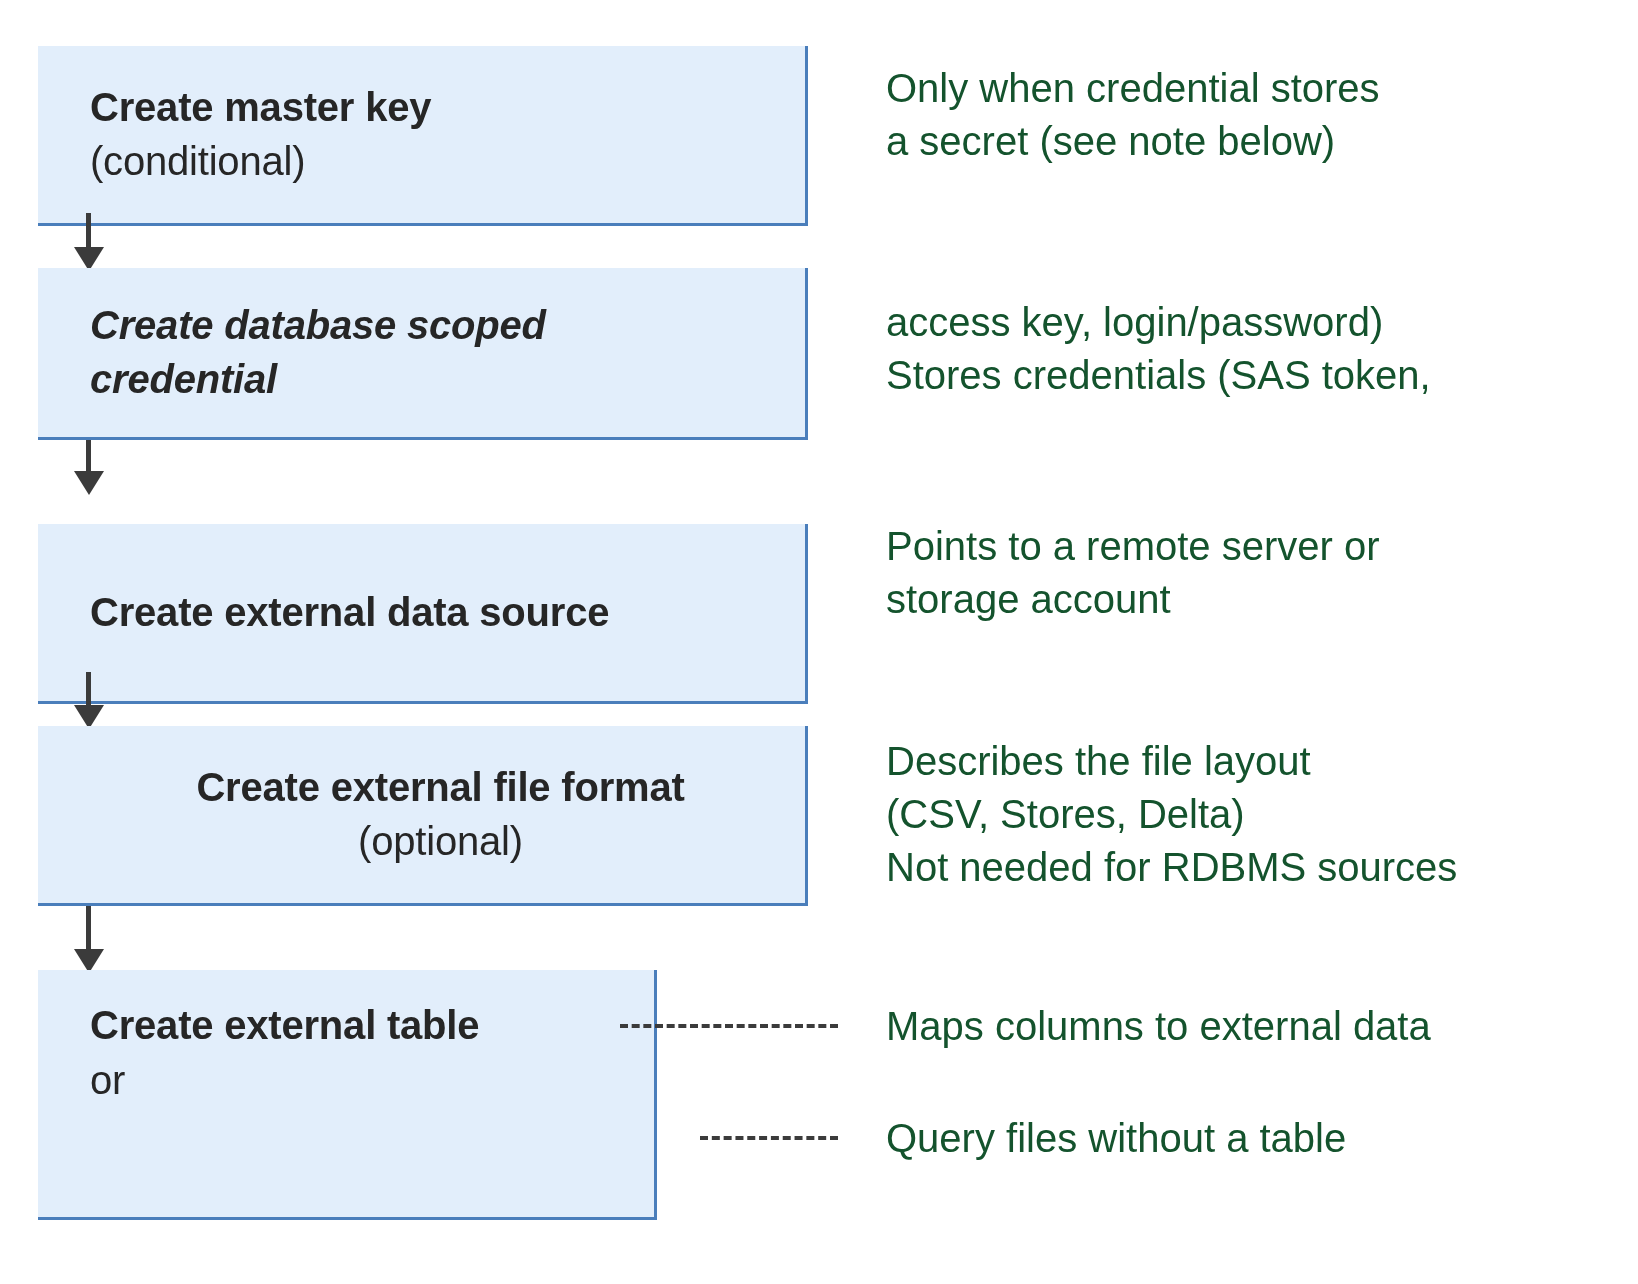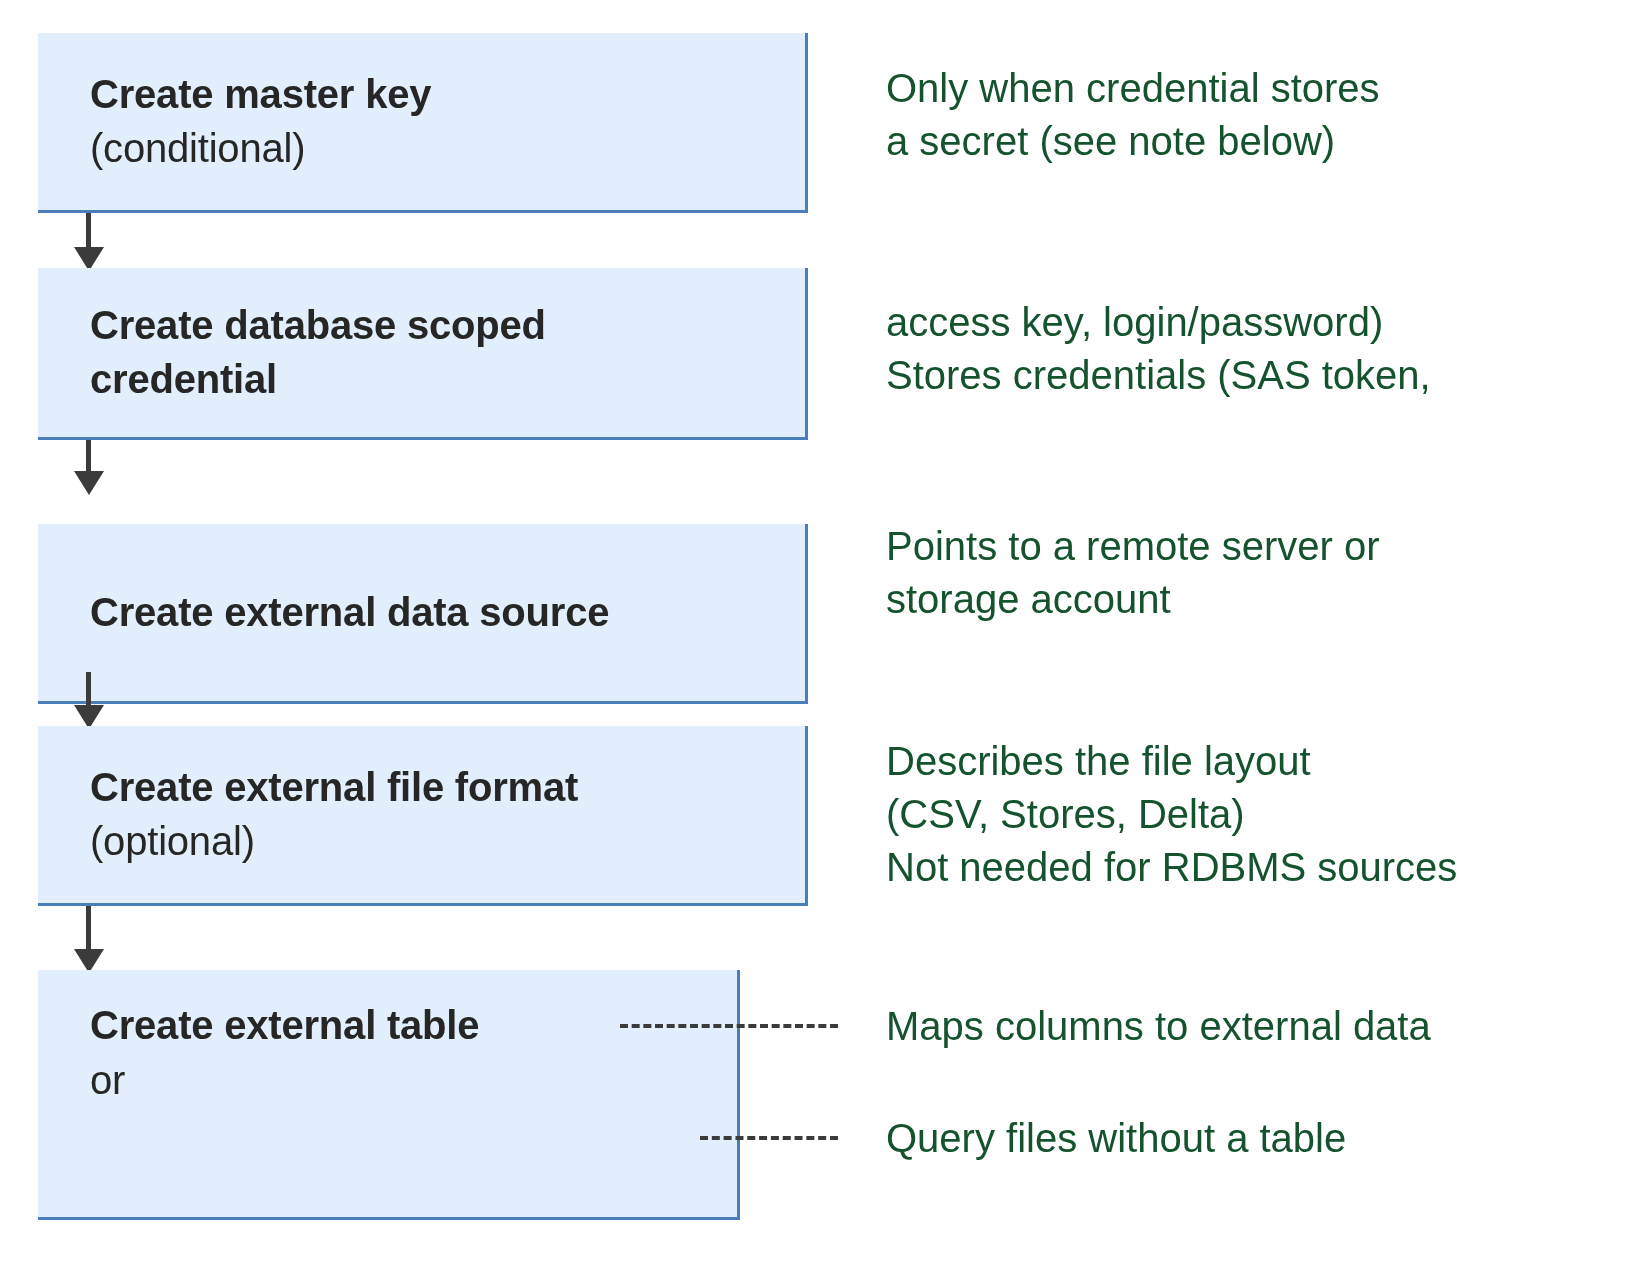--- a/index.html
+++ b/index.html
@@ -38,25 +38,25 @@
   }
   .box-line {
     font-size: 40px;
     line-height: 1.33;
     letter-spacing: -0.2px;
     white-space: nowrap;
   }
   .box-line.strong { font-weight: bold; }
   .box-line.normal { font-weight: normal; }
 
-  .box1 { left: 38px; top: 33px;   width: 770px; height: 180px; }
-  .box2 { left: 38px; top: 268px;  width: 770px; height: 172px; }
+  .box1 { left: 38px; top: 46px;   width: 770px; height: 180px; }
+  .box2 { left: 38px; top: 268px;  width: 770px; height: 172px; font-style: italic; }
   .box3 { left: 38px; top: 492px;  width: 770px; height: 180px; margin-top: 32px; }
-  .box4 { left: 38px; top: 726px;  width: 770px; height: 180px; }
-  .box5 { left: 38px; top: 970px;  width: 702px; height: 250px; }
+  .box4 { left: 38px; top: 726px;  width: 770px; height: 180px; text-align: center; }
+  .box5 { left: 38px; top: 970px;  width: 619px; height: 250px; }
 
   
   .box5 { justify-content: flex-start; padding-top: 28px; }
   .row-et  { height: 56px; display: flex; align-items: center; }
   .row-or  { height: 56px; display: flex; align-items: flex-start; }
   .row-ors { height: 56px; display: flex; align-items: center; }
 
   
   .arrow {
     position: absolute;

